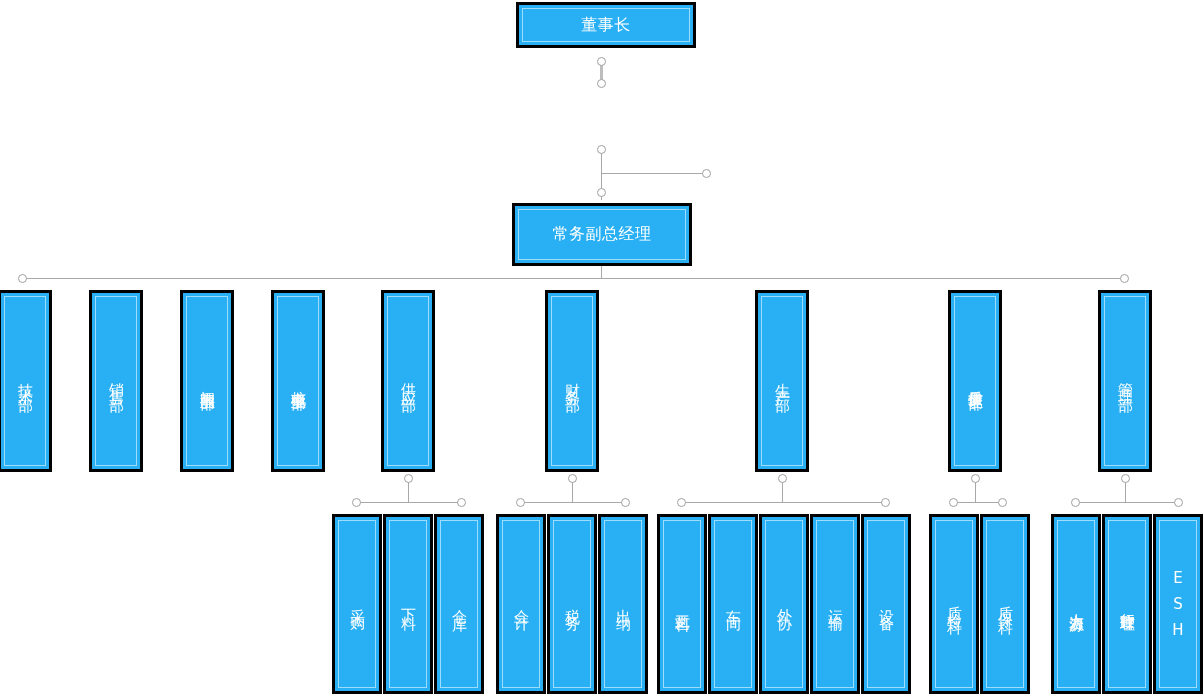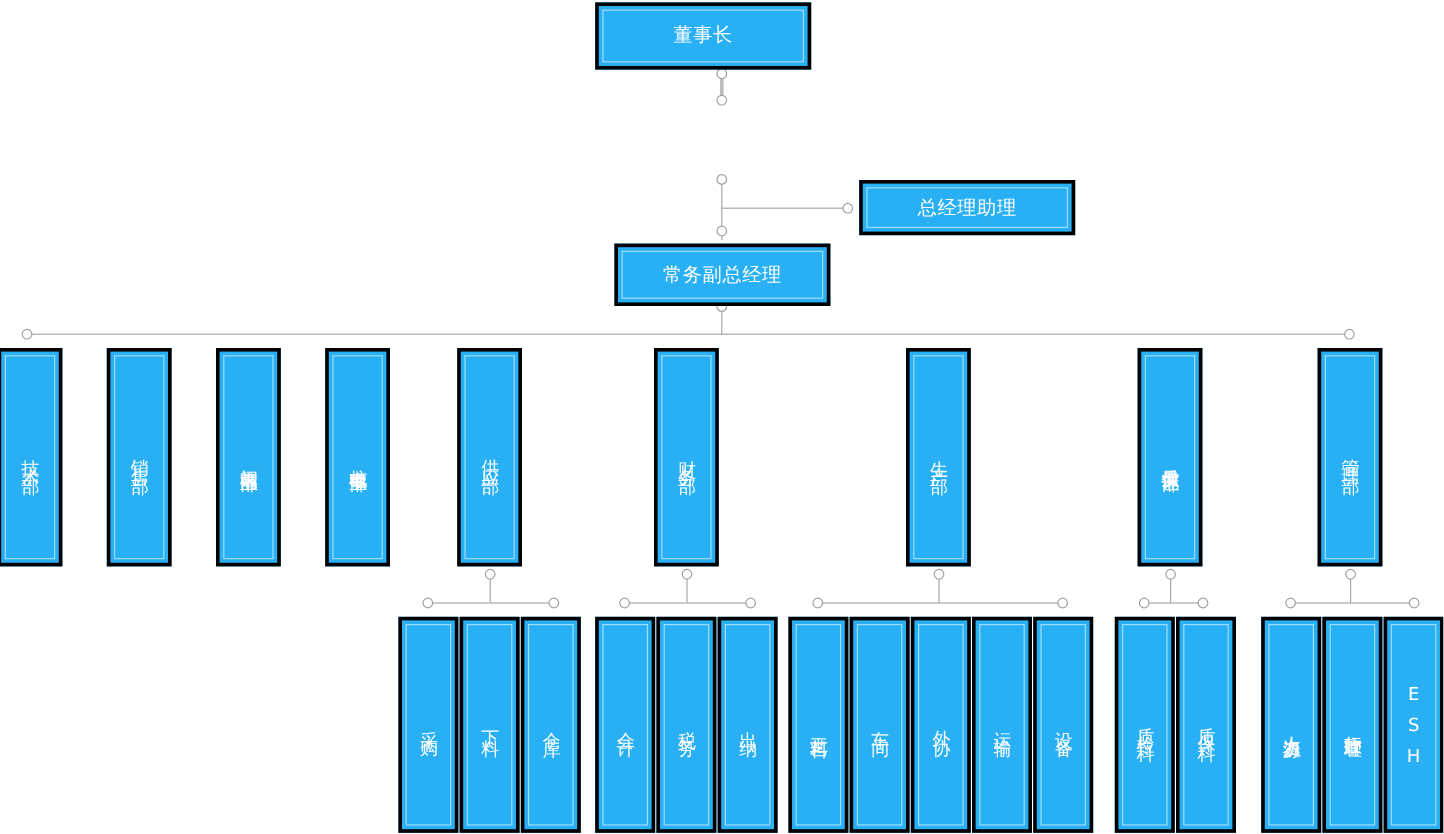--- a/index.html
+++ b/index.html
@@ -111,30 +111,27 @@
   <div class="conn h" style="left:601px; top:173px; width:104px;"></div>
   <div class="dot" style="left:702px; top:169px;"></div>
 
   <div class="conn v" style="left:601px; top:255px; height:24px;"></div>
   <div class="dot" style="left:597px; top:251px;"></div>
 
   <div class="conn h" style="left:23px; top:278px; width:1102px;"></div>
   <div class="dot" style="left:18px; top:274px;"></div>
   <div class="dot" style="left:1120px; top:274px;"></div>
 
-  <div class="node horiz" style="left:496px; top:2px; width:180px; height:56px;font-family:Liberation Mono, monospace;">
+  <div class="node horiz" style="left:516px; top:2px; width:180px; height:46px;">
     <span class="label">董事长</span>
   </div>
 
 
-  <div class="node horiz" style="left:716px; top:150px; width:180px; height:46px;">
-    <span class="label">总经理助理</span>
-  </div>
-
-  <div class="node horiz" style="left:512px; top:203px; width:180px; height:52px;">
+
+  <div class="node horiz" style="left:512px; top:203px; width:180px; height:63px;">
     <span class="label">常务副总经理</span>
   </div>
 
   <div class="node vert" style="left:-2px; top:290px; width:54px; height:182px;">
     <span class="label">技术部</span>
   </div>
   <div class="node vert" style="left:89px; top:290px; width:54px; height:182px;">
     <span class="label">销售部</span>
   </div>
   <div class="node vert tight" style="left:180px; top:290px; width:54px; height:182px;">

